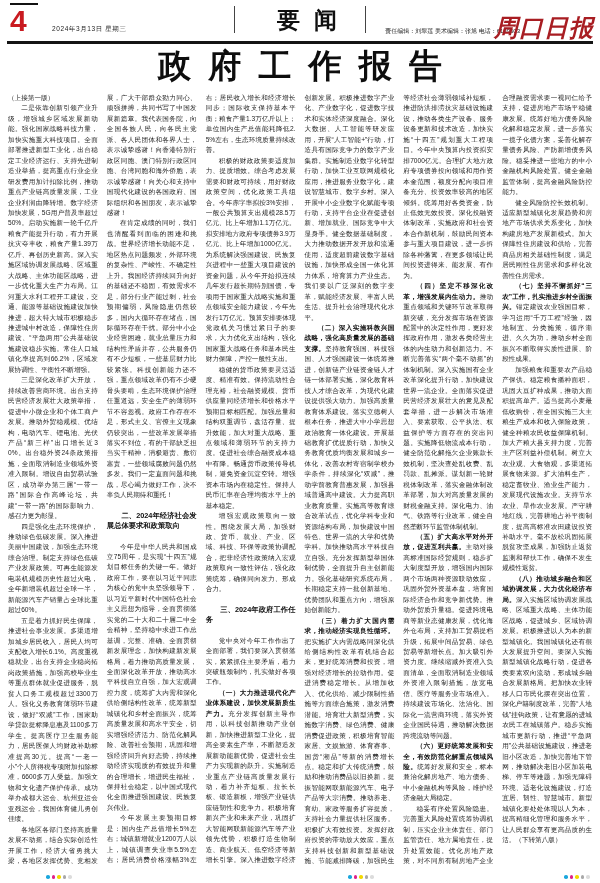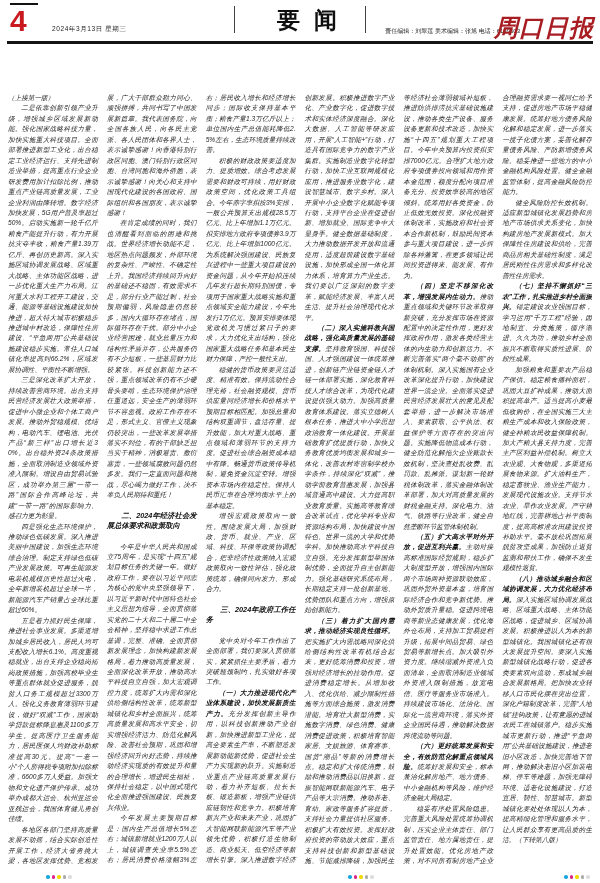--- a/index.html
+++ b/index.html
@@ -16,21 +16,21 @@
   .editors{position:absolute;right:80px;top:27px;font-size:6px;color:#222;white-space:nowrap;}
   .masthead{position:absolute;right:6px;top:12px;font-family:"DejaVu Serif",serif;font-style:italic;
             font-weight:bold;font-size:24px;color:#a81d22;letter-spacing:1px;white-space:nowrap;}
   .header-rule{position:absolute;left:7px;right:7px;top:41px;height:3px;background:#141414;}
   .headline{position:absolute;left:0;right:0;top:46px;margin:0;text-align:center;
             font-size:33px;line-height:40px;font-weight:900;color:#0d0d0d;
             letter-spacing:.52em;text-indent:.52em;font-family:"Liberation Sans",sans-serif;}
   .columns{position:absolute;left:8px;right:8px;top:93px;height:778px;
            column-count:6;column-gap:9px;column-fill:auto;overflow:hidden;
            font-size:6.6px;line-height:10.45px;text-align:justify;color:#232323;
-           word-break:break-all;font-style:italic;}
+           word-break:break-all;}
   .columns p{margin:0;}
   .p-body{text-indent:2em;}
   .p-note{text-indent:0;}
   .p-h1{font-weight:bold;font-size:7.3px;text-indent:2em;margin:10px 0 10px 0 !important;color:#101010;}
   .columns b{font-weight:bold;color:#101010;}
   .dots{position:absolute;bottom:4px;height:4px;display:flex;gap:2px;}
   .dots .dot{width:3.5px;height:3.5px;border-radius:50%;display:inline-block;}
   .dots-left{left:46px;} .dots-center{left:348px;} .dots-right{left:564px;}
 </style>
 </head>
@@ -47,20 +47,21 @@
     <span class="vbar"></span>
     <h2 class="section-title">要闻</h2>
     <span class="vbar"></span>
   </div>
 
   <div class="editors">责任编辑：刘翠莲 美术编辑：张旭 电话：6199503</div>
   <div class="masthead">周口日报</div>
 
   <div class="header-rule"></div>
 
+  <h1 class="headline">政府工作报告</h1>
 
   <main class="columns">
       <p class="p-note">（上接第一版）</p>
       <p class="p-body">二是依靠创新引领产业升级，增强城乡区域发展新动能。强化国家战略科技力量，加快实施重大科技项目。全面部署推进新型工业化，出台稳定工业经济运行、支持先进制造业举措，提高重点行业企业研发费用加计扣除比例，推动重点产业链高质量发展，工业企业利润由降转增。数字经济加快发展，5G用户普及率超过50%。启动实施新一轮千亿斤粮食产能提升行动，有力开展抗灾夺丰收，粮食产量1.39万亿斤、再创历史新高。深入实施区域协调发展战略、区域重大战略、主体功能区战略，进一步优化重大生产力布局。江河重大水利工程开工建设，交通、能源等基础设施建设加快推进，超大特大城市积极稳步推进城中村改造，保障性住房建设、“平急两用”公共基础设施建设稳步实施。常住人口城镇化率提高到66.2%，区域发展协调性、平衡性不断增强。</p>
       <p class="p-body">三是深化改革扩大开放，持续改善营商环境。出台支持民营经济发展壮大政策举措，促进中小微企业和个体工商户发展。推动外贸稳规模、优结构，电动汽车、锂电池、光伏产品“新三样”出口增长近30%。出台稳外资24条政策措施，全面取消制造业领域外资准入限制。增设自由贸易试验区，成功举办第三届“一带一路”国际合作高峰论坛，共建“一带一路”的国际影响力、感召力更为彰显。</p>
       <p class="p-body">四是强化生态环境保护，推动绿色低碳发展。深入推进美丽中国建设，加强生态环境综合治理。制定支持绿色低碳产业发展政策。可再生能源发电装机规模历史性超过火电，全年新增装机超过全球一半，新能源汽车产销量占全球比重超过60%。</p>
       <p class="p-body">五是着力抓好民生保障，推进社会事业发展。多渠道增加城乡居民收入，居民人均可支配收入增长6.1%。高度重视稳就业，出台支持企业稳岗拓岗政策措施，加强高校毕业生等重点群体就业促进服务，脱贫人口务工规模超过3300万人。强化义务教育薄弱环节建设，做好“双减”工作，国家助学贷款提标降息惠及1100多万学生。提高医疗卫生服务能力，居民医保人均财政补助标准提高30元。提高“一老一小”个人所得税专项附加扣除标准，6600多万人受益。加强文物和文化遗产保护传承。成功举办成都大运会、杭州亚运会亚残运会，我国体育健儿勇创佳绩。</p>
       <p class="p-body">各地区各部门坚持高质量发展不动摇，结合实际创造性开展工作，经济大省勇挑大梁，各地区发挥优势、竞相发展，广大干部群众勠力同心、顽强拼搏，共同书写了中国发展新篇章。我代表国务院，向全国各族人民，向各民主党派、各人民团体和各界人士，表示诚挚感谢！向香港特别行政区同胞、澳门特别行政区同胞、台湾同胞和海外侨胞，表示诚挚感谢！向关心和支持中国现代化建设的各国政府、国际组织和各国朋友，表示诚挚感谢！</p>
       <p class="p-body">在肯定成绩的同时，我们也清醒看到面临的困难和挑战。世界经济增长动能不足，地区热点问题频发，外部环境的复杂性、严峻性、不确定性上升。我国经济持续回升向好的基础还不稳固，有效需求不足，部分行业产能过剩，社会预期偏弱，风险隐患仍然较多，国内大循环存在堵点，国际循环存在干扰。部分中小企业经营困难，就业总量压力和结构性矛盾并存，公共服务仍有不少短板，一些基层财力比较紧张。科技创新能力还不强，重点领域改革仍有不少硬骨头要啃，生态环境保护治理任重道远，安全生产的薄弱环节不容忽视。政府工作存在不足，形式主义、官僚主义现象仍较突出，一些改革发展举措落实不到位，有的干部缺乏担当实干精神，消极避责、敷衍塞责，一些领域腐败问题仍然多发。我们一定直面问题和挑战，尽心竭力做好工作，决不辜负人民期待和重托！</p>
       <p class="p-h1">二、2024年经济社会发展总体要求和政策取向</p>

